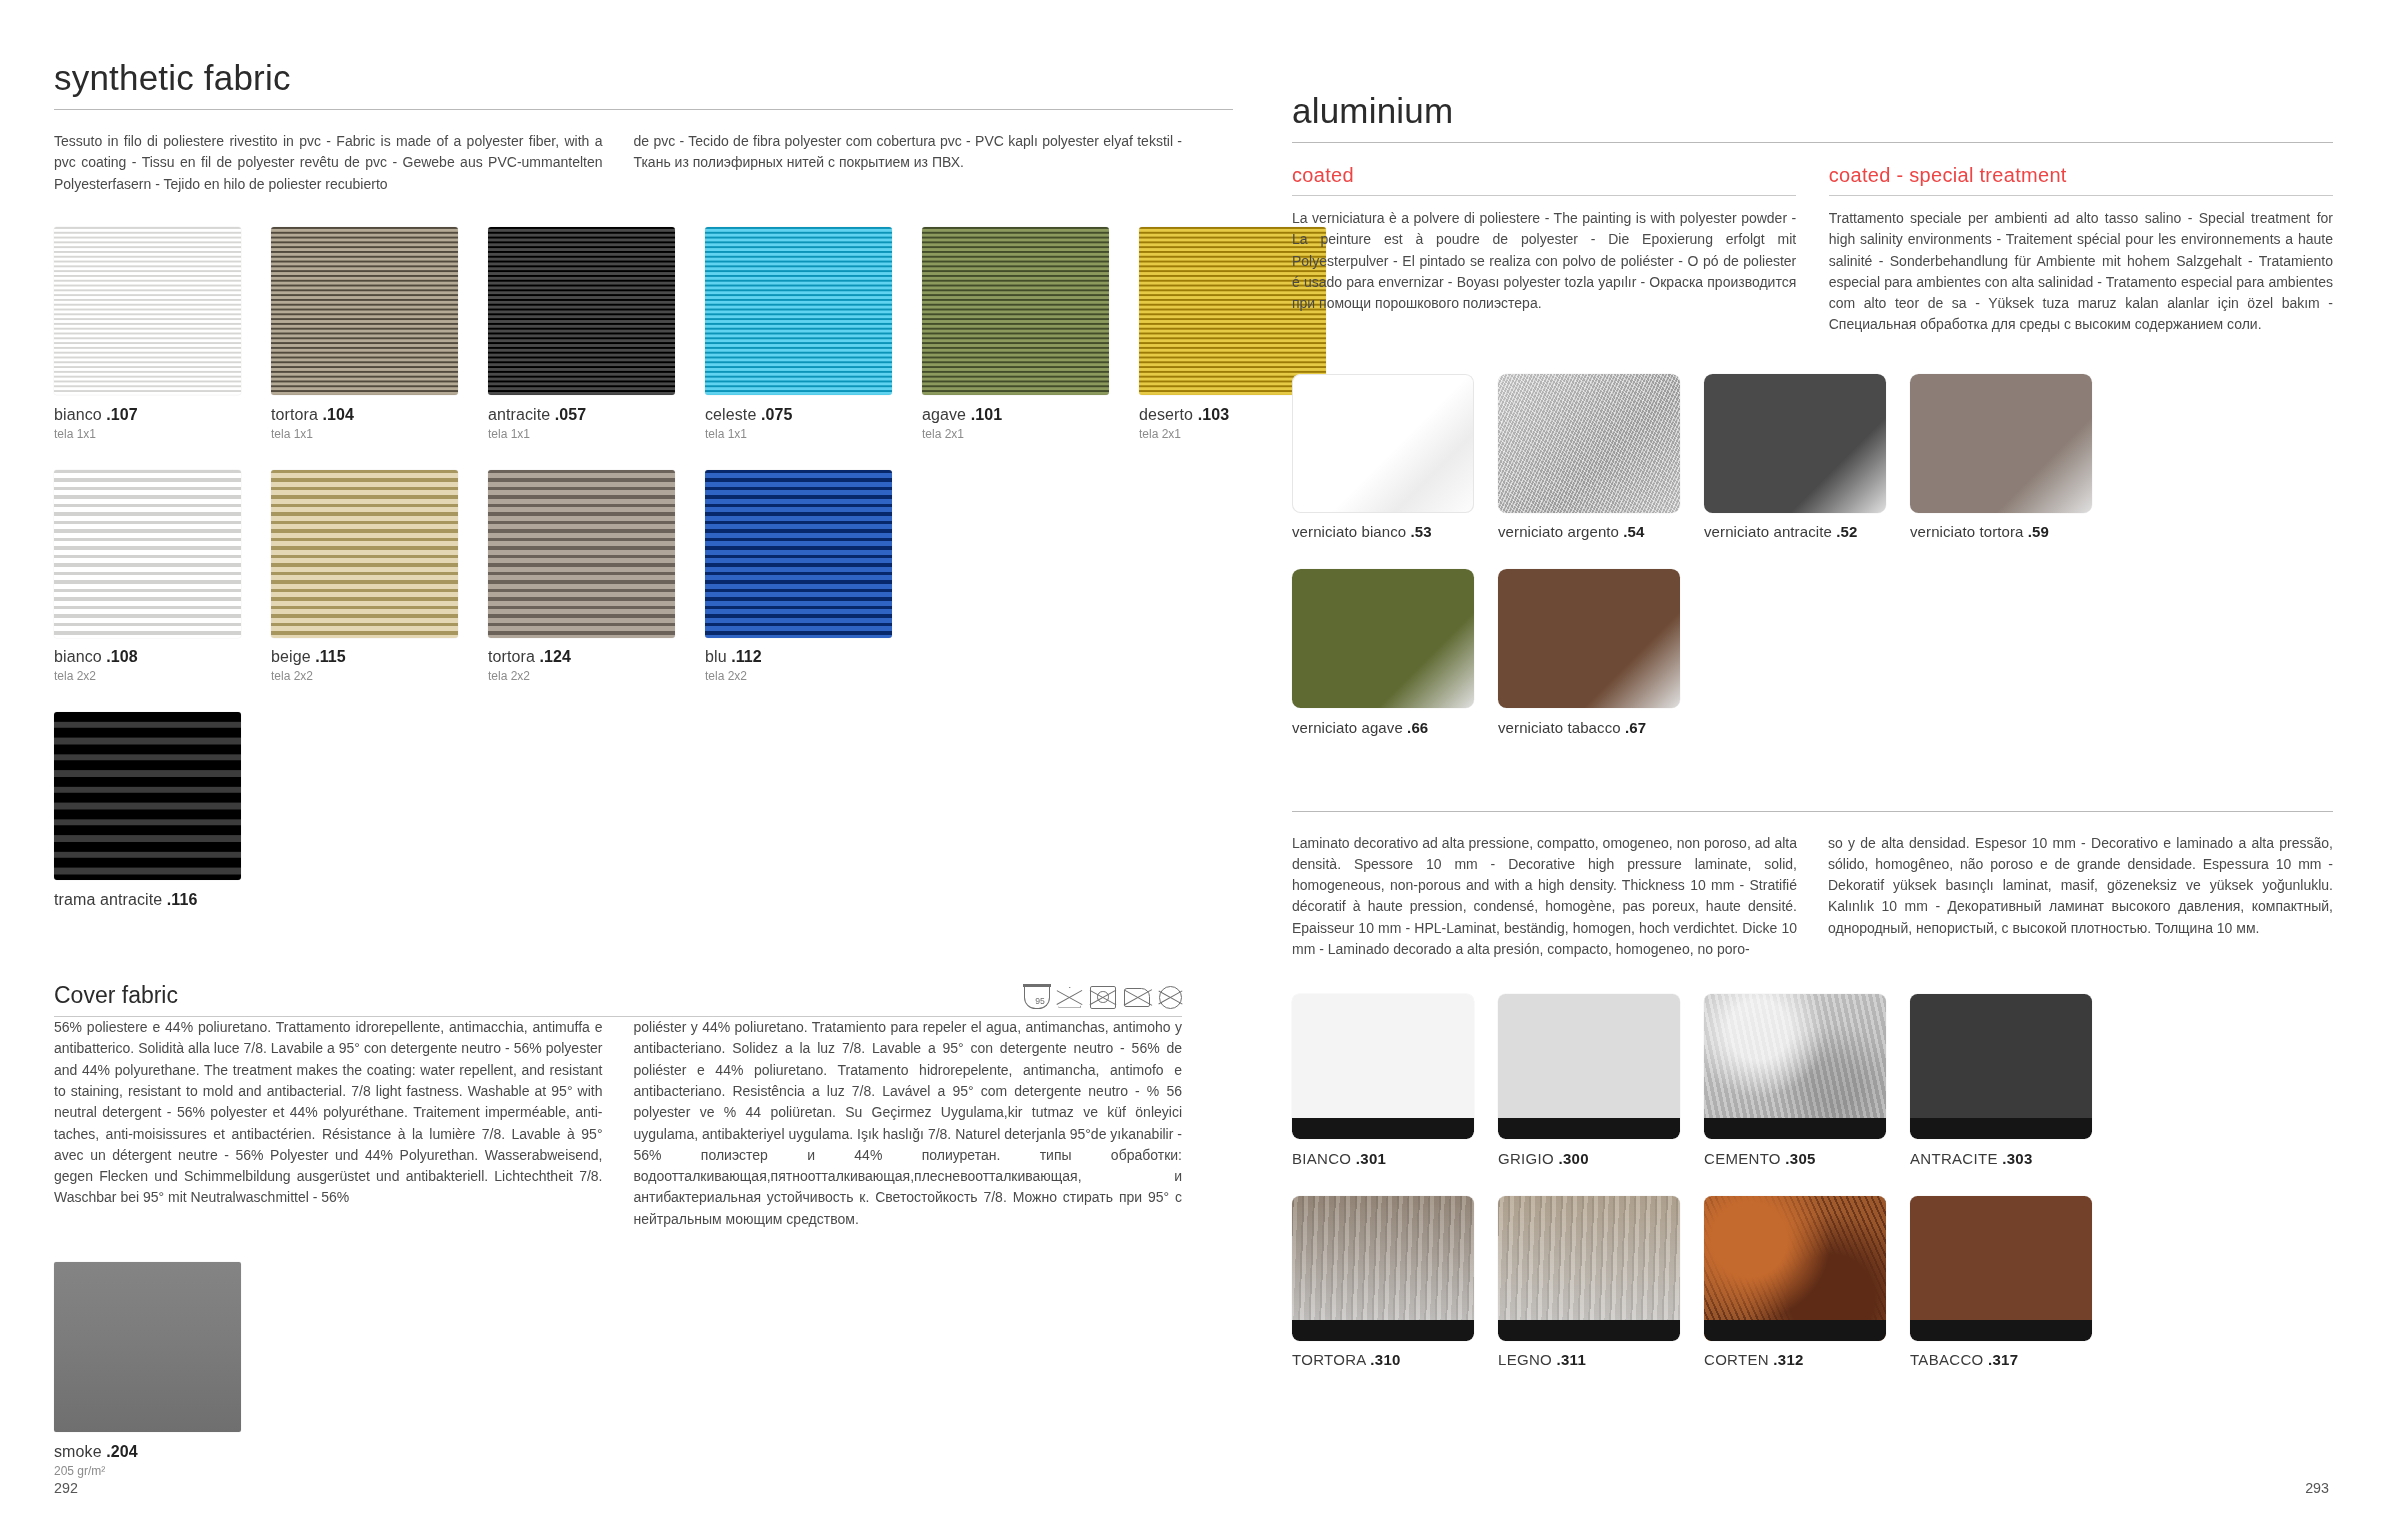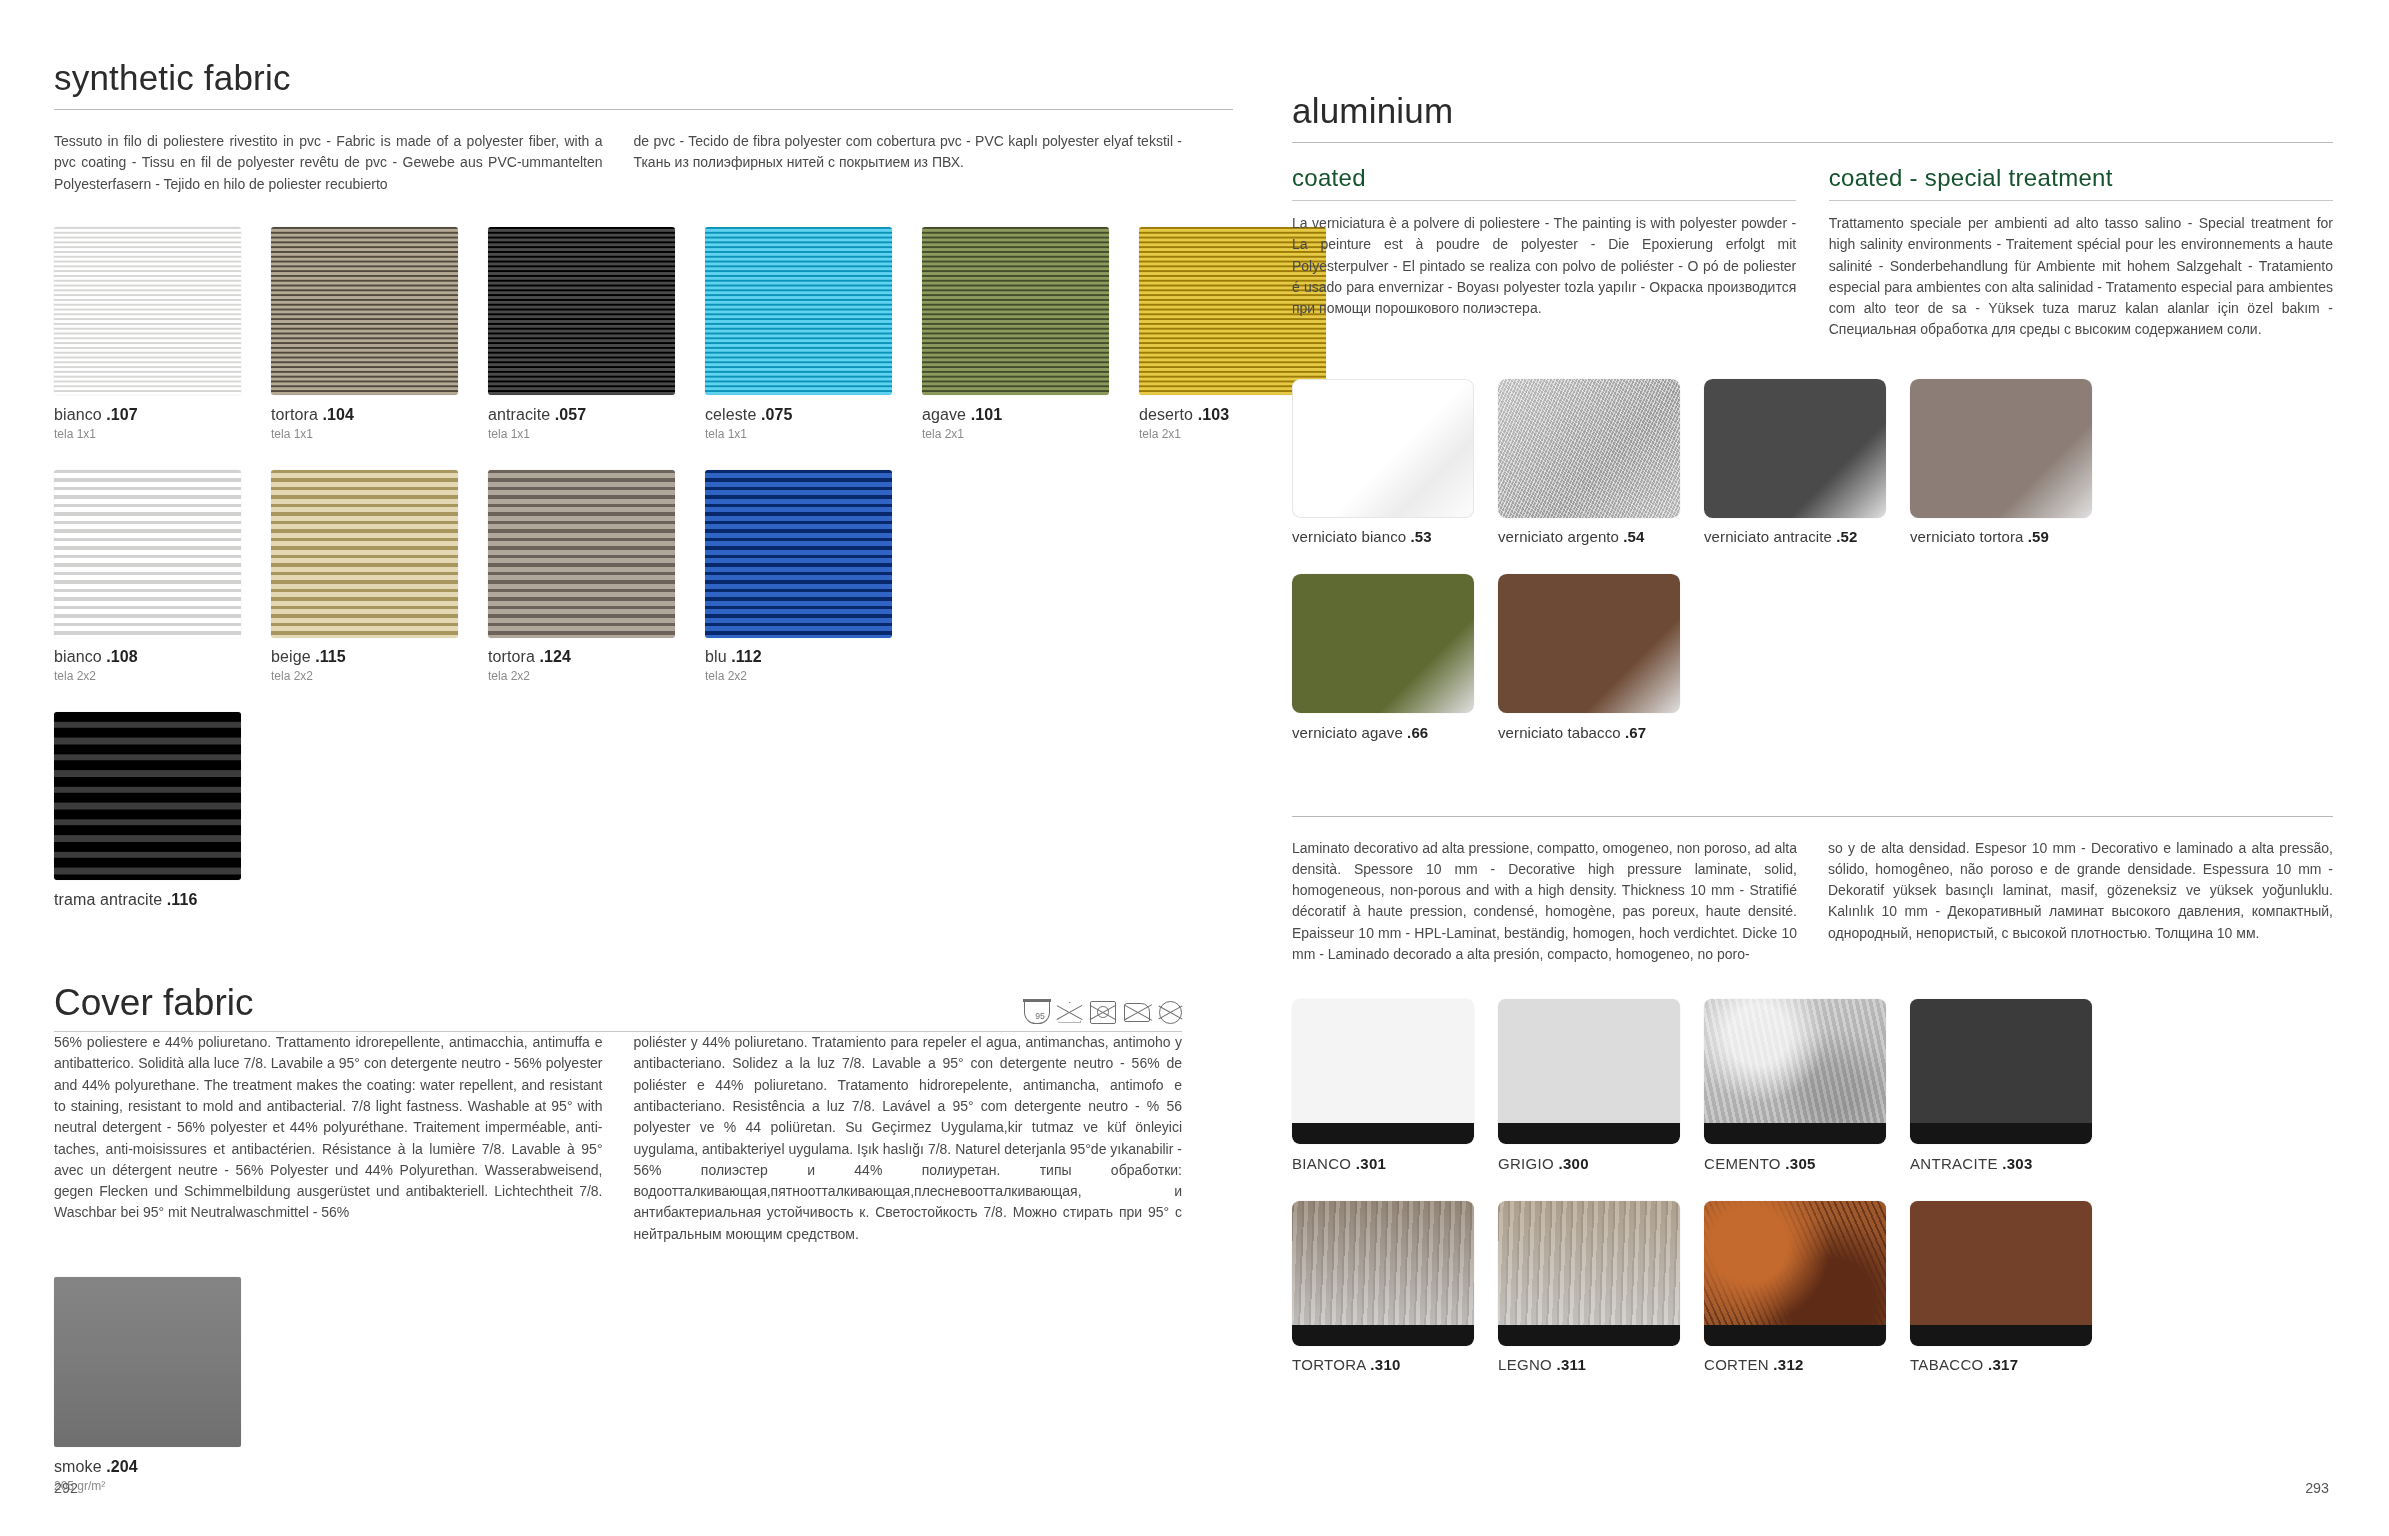--- a/index.html
+++ b/index.html
@@ -16,21 +16,21 @@
   .page-right { width: 1157px; padding: 92px 57px 0 59px; }
 
   
   .sect-title {
     font-size: 35px; font-weight: 400; letter-spacing: 0.2px;
     color: #2b2b2b; line-height: 1.1;
   }
   .sect-rule { border-bottom: 1.4px solid #b9b9b9; margin-top: 11.5px; }
 
   .sub-title {
-    font-size: 24px; color: #14532d; font-weight: 400; letter-spacing: 0.3px;
+    font-size: 20px; color: #ef4444; font-weight: 400; letter-spacing: 0.3px;
   }
   .sub-rule { border-bottom: 1px solid #c9c9c9; margin-top: 7.6px; }
 
   
   .copy { font-size: 14px; line-height: 1.52; color: #4a4a4a; text-align: justify; }
   .copy-cols2 { display: flex; gap: 31px; }
   .copy-cols2 > div { flex: 1; }
 
   
   .swatch-row { display: flex; }
@@ -72,21 +72,21 @@
     background:#6f6f6f; transform-origin:center;
   }
   .ci-x::after { transform: rotate(29deg); }
   .ci-x::before { transform: rotate(-29deg); }
   .ci-noborder { border: none; }
 
   .folio { position: absolute; bottom: 40px; font-size: 14.3px; color: #565656; }
   .folio-l { left: 54px; }
   .folio-r { right: 61px; text-align: right; }
 
-  .cover-title { font-size: 37px; color: #2b2b2b; }
+  .cover-title { font-size: 23px; color: #2b2b2b; }
 </style>
 </head>
 <body>
 
 <div class="spread">
 
   <div class="page page-left">
 
     <div>
       <div class="sect-title">synthetic fabric</div>

